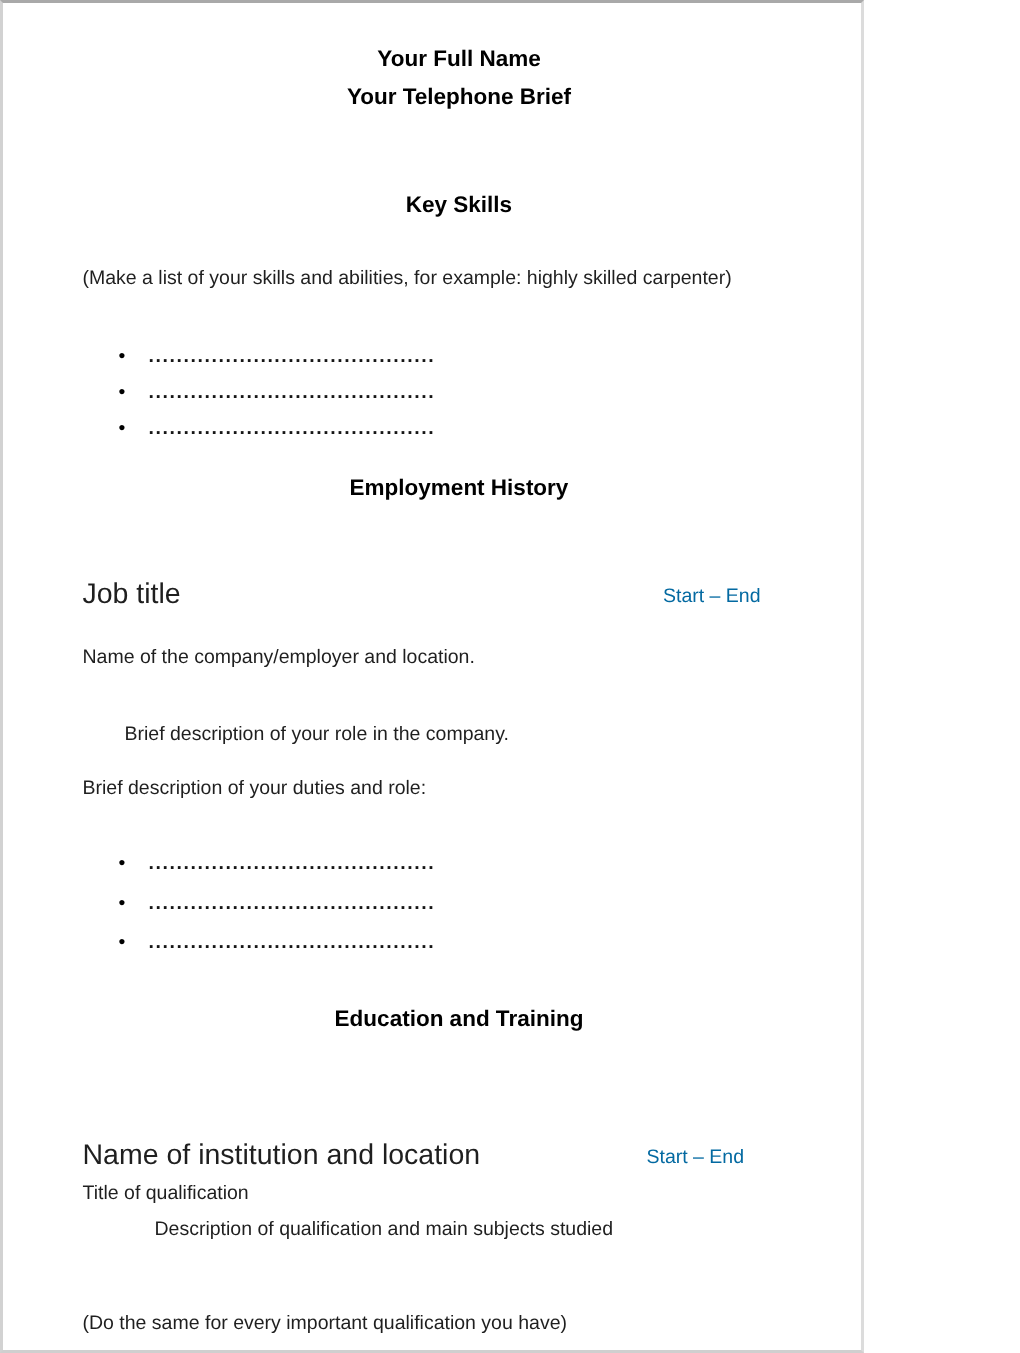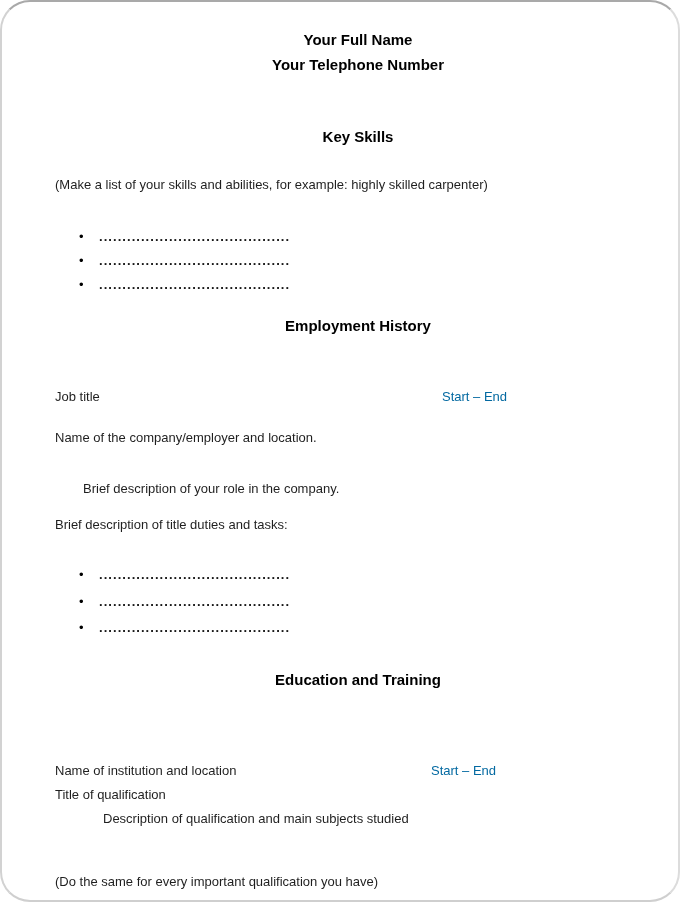--- a/index.html
+++ b/index.html
@@ -1,28 +1,27 @@
 <!DOCTYPE html>
 <html><head>
 <meta charset="utf-8">
 <style>
   html, body { margin:0; padding:0; background:#ffffff; }
   .page {
     position: relative;
-    width: 680px;
+    width: 576px;
     height: 902px;
     box-sizing: border-box;
     background: #ffffff;
     border-top: 2px solid #a9a9a9;
     border-left: 2px solid #d2d2d2;
     border-right: 2px solid #dcdcdc;
     border-bottom: 2px solid #cfcfcf;
     font-family: "Liberation Sans", sans-serif;
     overflow: hidden;
-    border-radius: 30px;
   }
   .line {
     position: absolute;
     left: 53px;
     font-size: 13px;
     line-height: 16px;
     color: #1f1f1f;
     white-space: nowrap;
   }
   .heading {
@@ -32,21 +31,21 @@
     text-align: center;
     font-size: 15px;
     line-height: 18px;
     font-weight: bold;
     color: #000000;
     white-space: nowrap;
   }
   .row { position: absolute; left: 0; width: 680px; height: 16px; }
   .row .col-left {
     position: absolute; left: 53px;
-    font-size: 13px; line-height: 16px; color: #1f1f1f; white-space: nowrap;
+    font-size: 19px; line-height: 16px; color: #1f1f1f; white-space: nowrap;
   }
   .row .col-right {
     position: absolute;
     font-size: 13px; line-height: 16px; color: #0369a1; white-space: nowrap;
   }
   .row.emp .col-right { left: 440px; }
   .row.edu .col-right { left: 429px; }
   .bullet-line { left: 53px; }
   .bullet-glyph {
     display: inline-block;
@@ -83,21 +82,21 @@
   .l-qual      { top: 785px; }
   .l-desc      { top: 809px; margin-left: 48px; }
   .l-note      { top: 872px; }
 </style>
 </head>
 <body>
 
 <div class="page">
 
   <div class="heading l-name">Your Full Name</div>
-  <div class="heading l-phone">Your Telephone Number</div>
+  <div class="heading l-phone">Your Telephone Brief</div>
 
   <div class="heading l-keyskills">Key Skills</div>
   <div class="line l-hint">(Make a list of your skills and abilities, for example: highly skilled carpenter)</div>
 
   <div class="line bullet-line l-ksb1">
     <span class="bullet-glyph">•</span><span class="dots">.........................................</span>
   </div>
   <div class="line bullet-line l-ksb2">
     <span class="bullet-glyph">•</span><span class="dots">.........................................</span>
   </div>
@@ -107,21 +106,21 @@
 
   <div class="heading l-emph">Employment History</div>
 
   <div class="row emp l-jobrow">
     <span class="col-left">Job title</span>
     <span class="col-right">Start – End</span>
   </div>
 
   <div class="line l-company">Name of the company/employer and location.</div>
   <div class="line l-role">Brief description of your role in the company.</div>
-  <div class="line l-duties">Brief description of title duties and tasks:</div>
+  <div class="line l-duties">Brief description of your duties and role:</div>
 
   <div class="line bullet-line l-ehb1">
     <span class="bullet-glyph">•</span><span class="dots">.........................................</span>
   </div>
   <div class="line bullet-line l-ehb2">
     <span class="bullet-glyph">•</span><span class="dots">.........................................</span>
   </div>
   <div class="line bullet-line l-ehb3">
     <span class="bullet-glyph">•</span><span class="dots">.........................................</span>
   </div>

